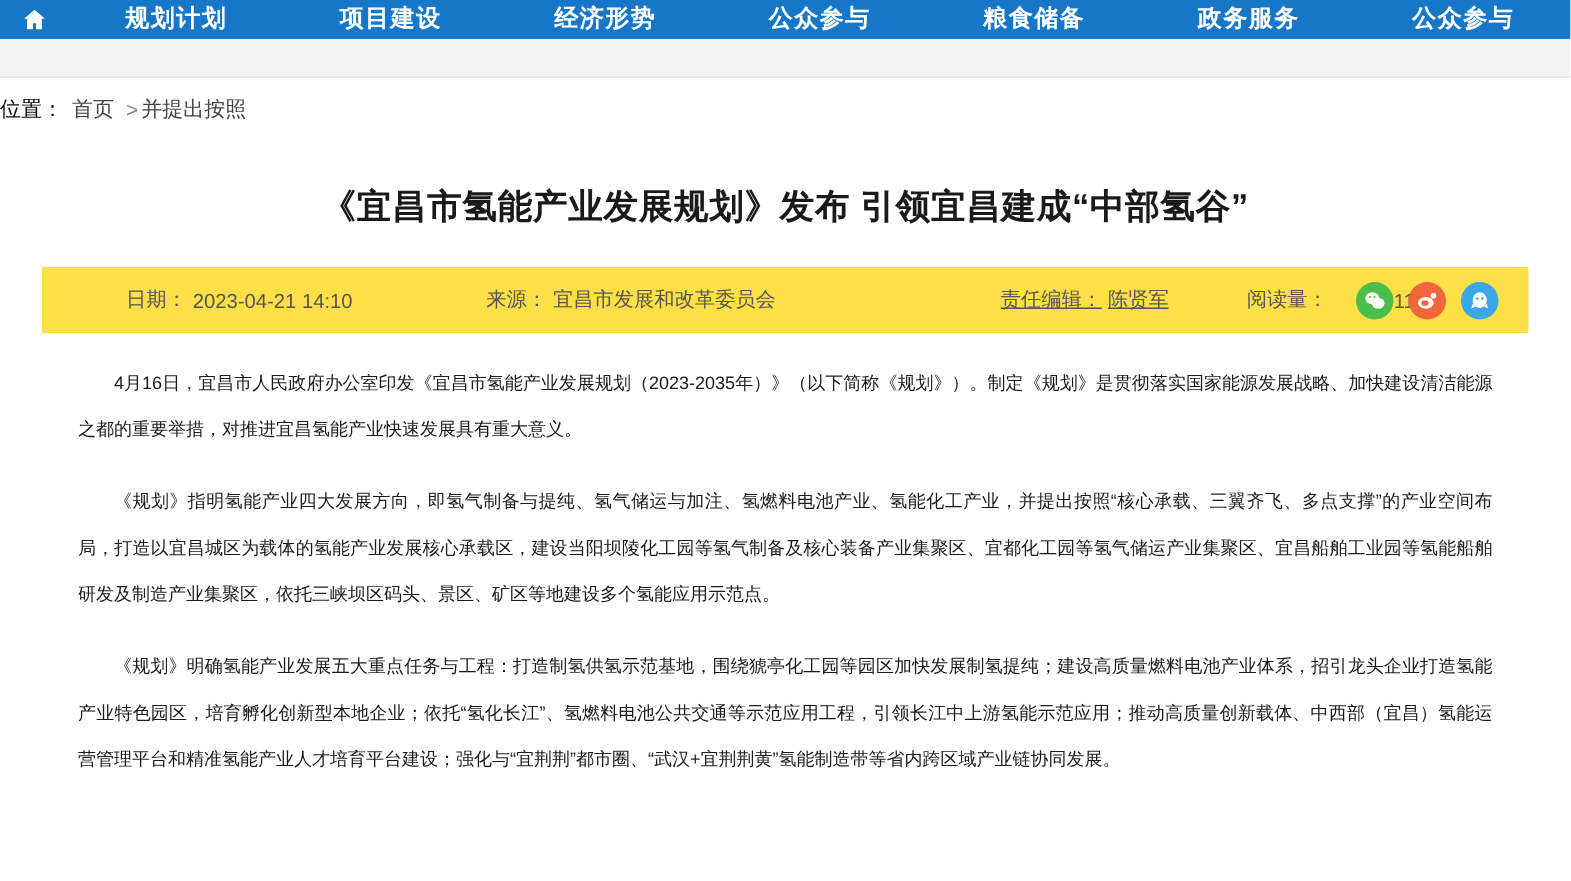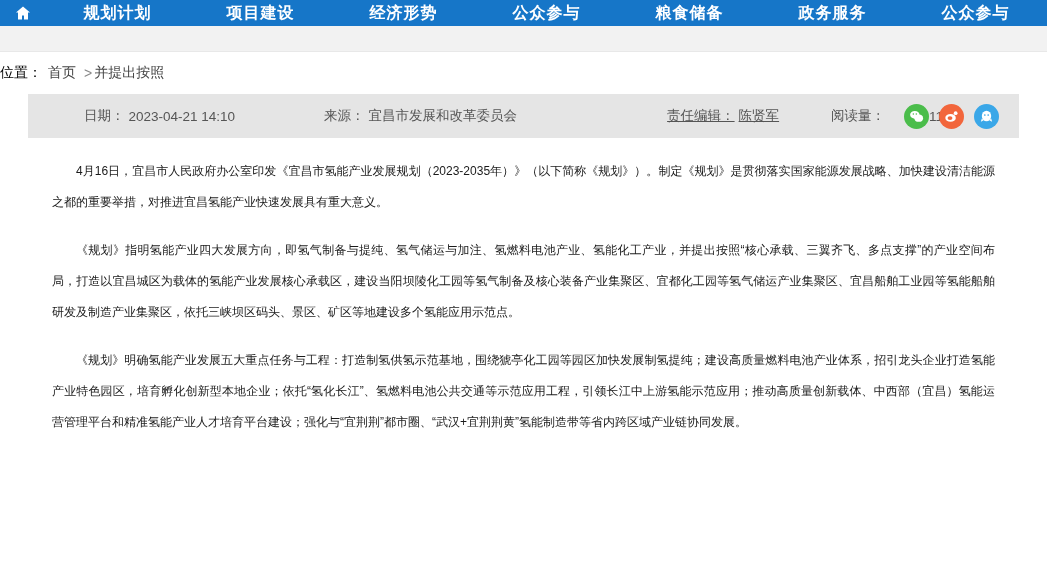--- a/index.html
+++ b/index.html
@@ -86,21 +86,21 @@
     font-size: 23px;
     font-weight: bold;
     color: #1a1a1a;
     line-height: 34px;
     padding: 26px 30px 24px 30px;
     letter-spacing: 0.5px;
   }
 
   
   .meta-bar {
-    background: #e5e5e5;
+    background: #fde047;
     height: 44px;
     display: flex;
     align-items: center;
     font-size: 13.5px;
     color: #555555;
     padding: 0 22px;
     position: relative;
   }
   .meta-group { display: flex; align-items: center; white-space: nowrap; }
   .meta-label { color: #555555; }
@@ -169,20 +169,21 @@
 
 <div class="breadcrumb">
   <span class="crumb-label">位置：</span>
   <span class="crumb-link">首页</span>
   <span class="crumb-sep">&gt;</span>
   <span class="crumb-current">并提出按照</span>
 </div>
 
 <div class="article">
 
+  <div class="article-title">《宜昌市氢能产业发展规划》发布 引领宜昌建成“中部氢谷”</div>
 
   <div class="meta-bar">
     <div class="meta-group meta-date">
       <span class="meta-label">日期：</span>
       <span class="meta-value">2023-04-21 14:10</span>
     </div>
     <div class="meta-group meta-source">
       <span class="meta-label">来源：</span>
       <span class="meta-value">宜昌市发展和改革委员会</span>
     </div>

